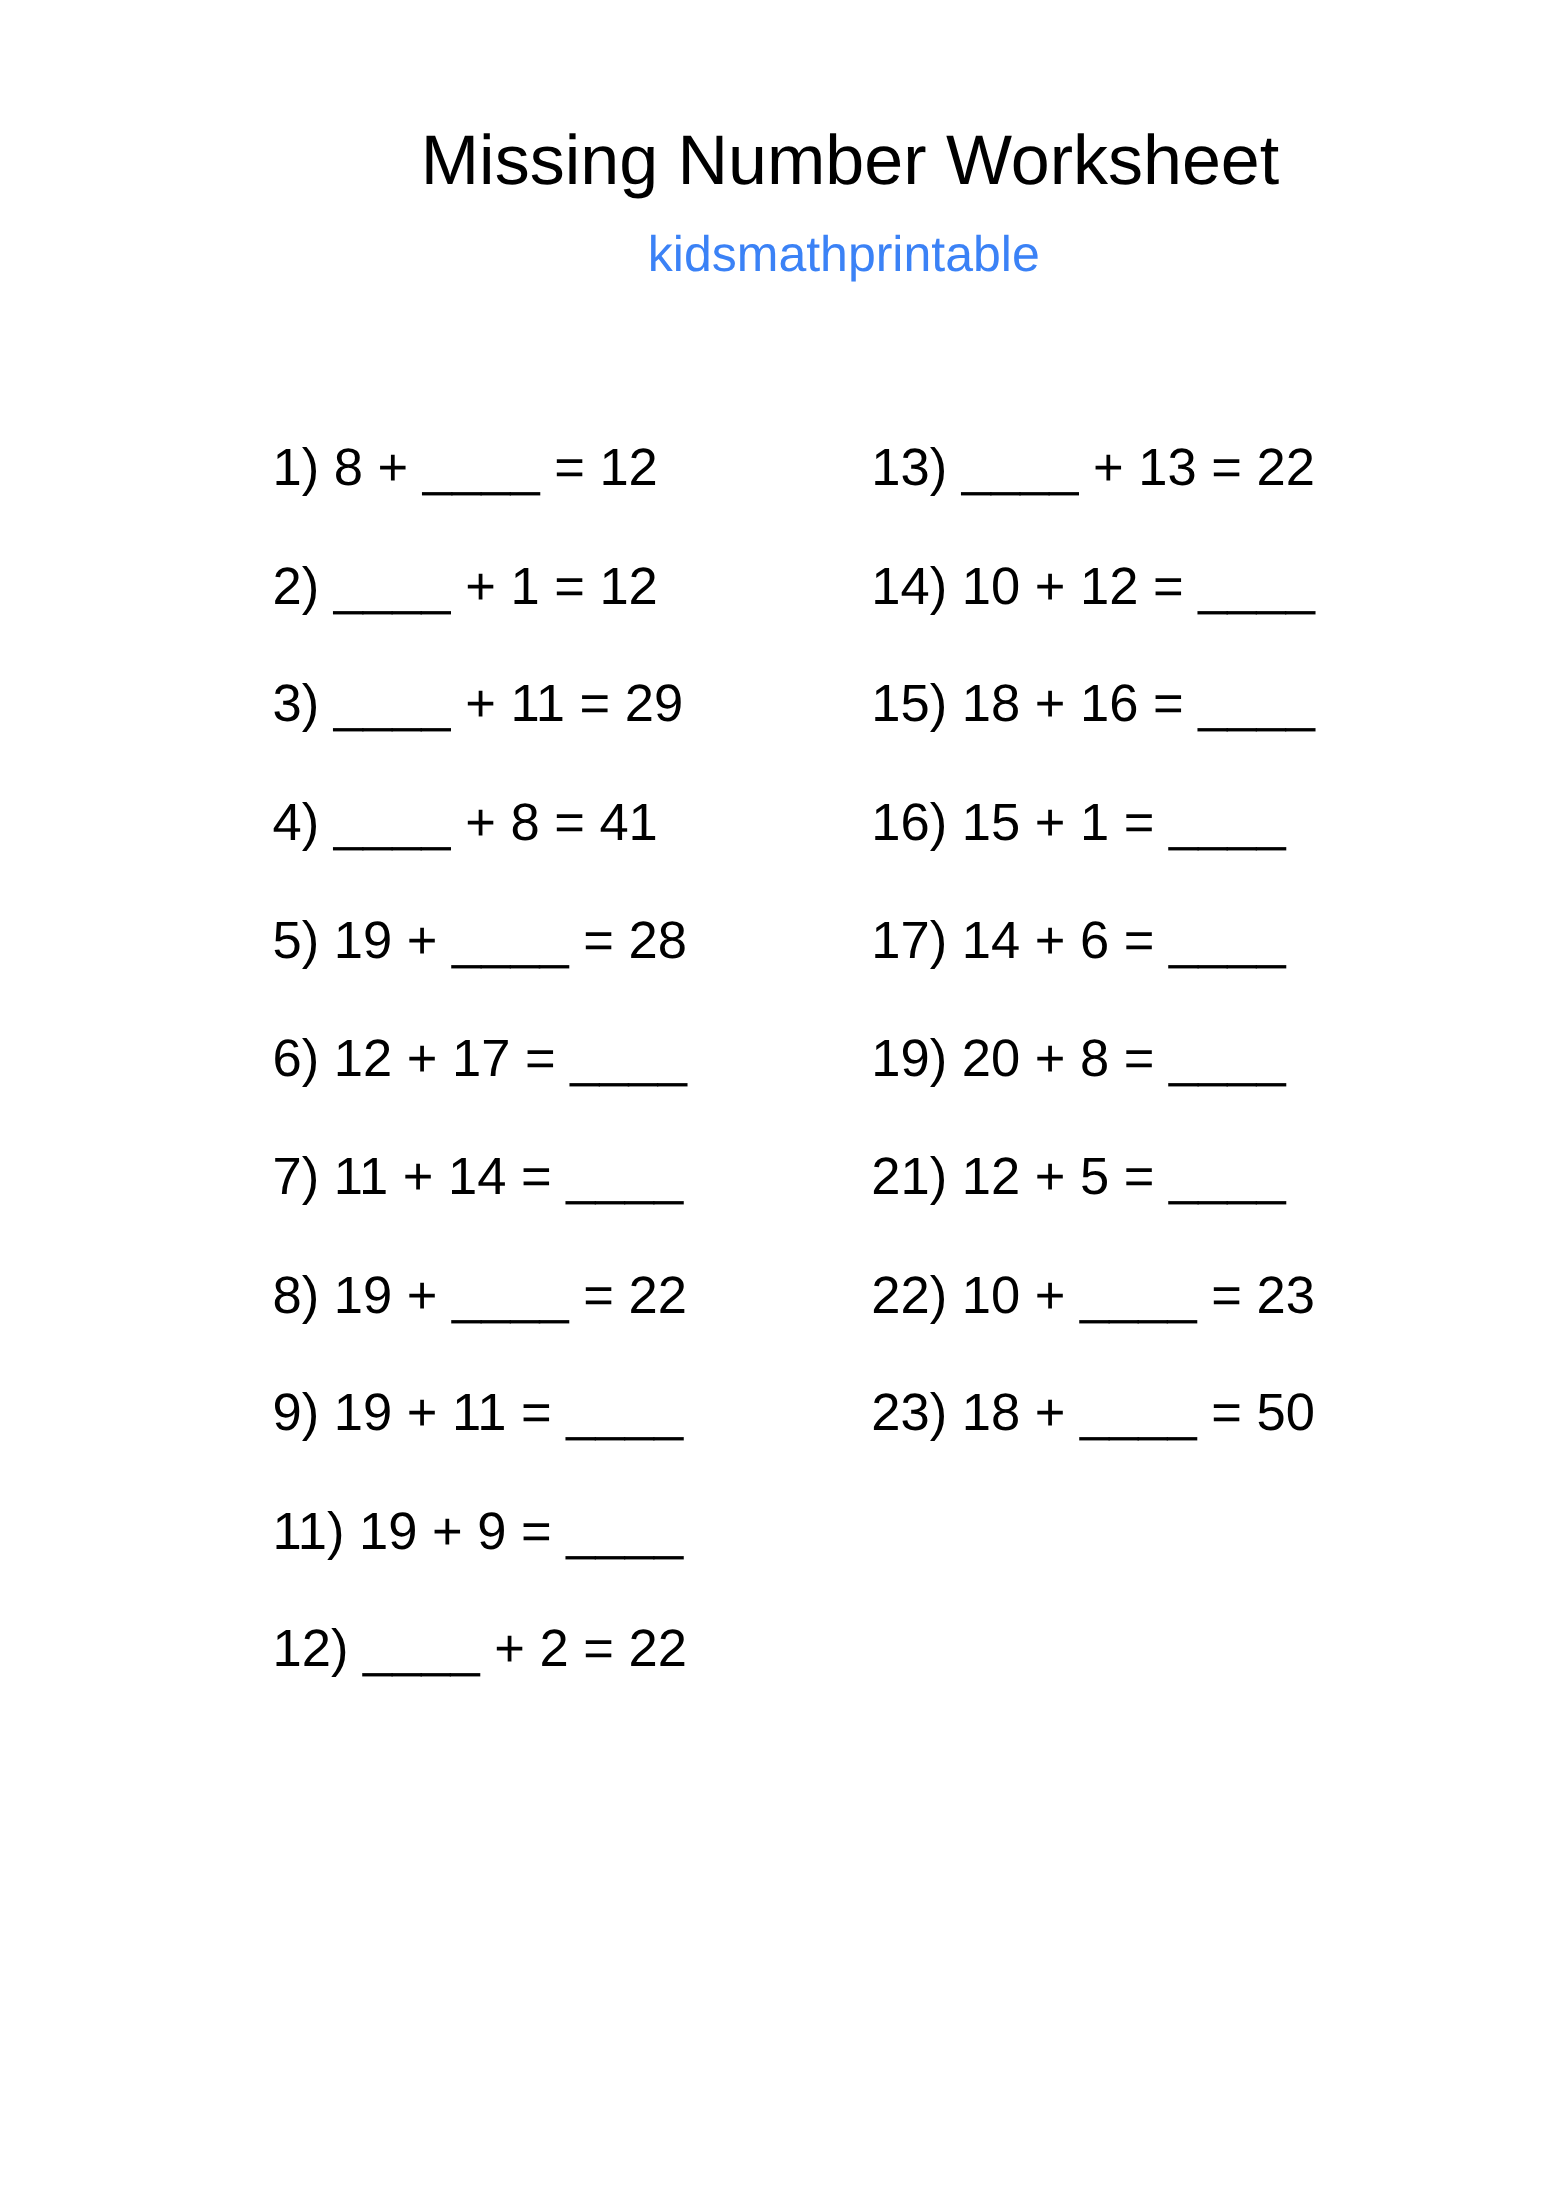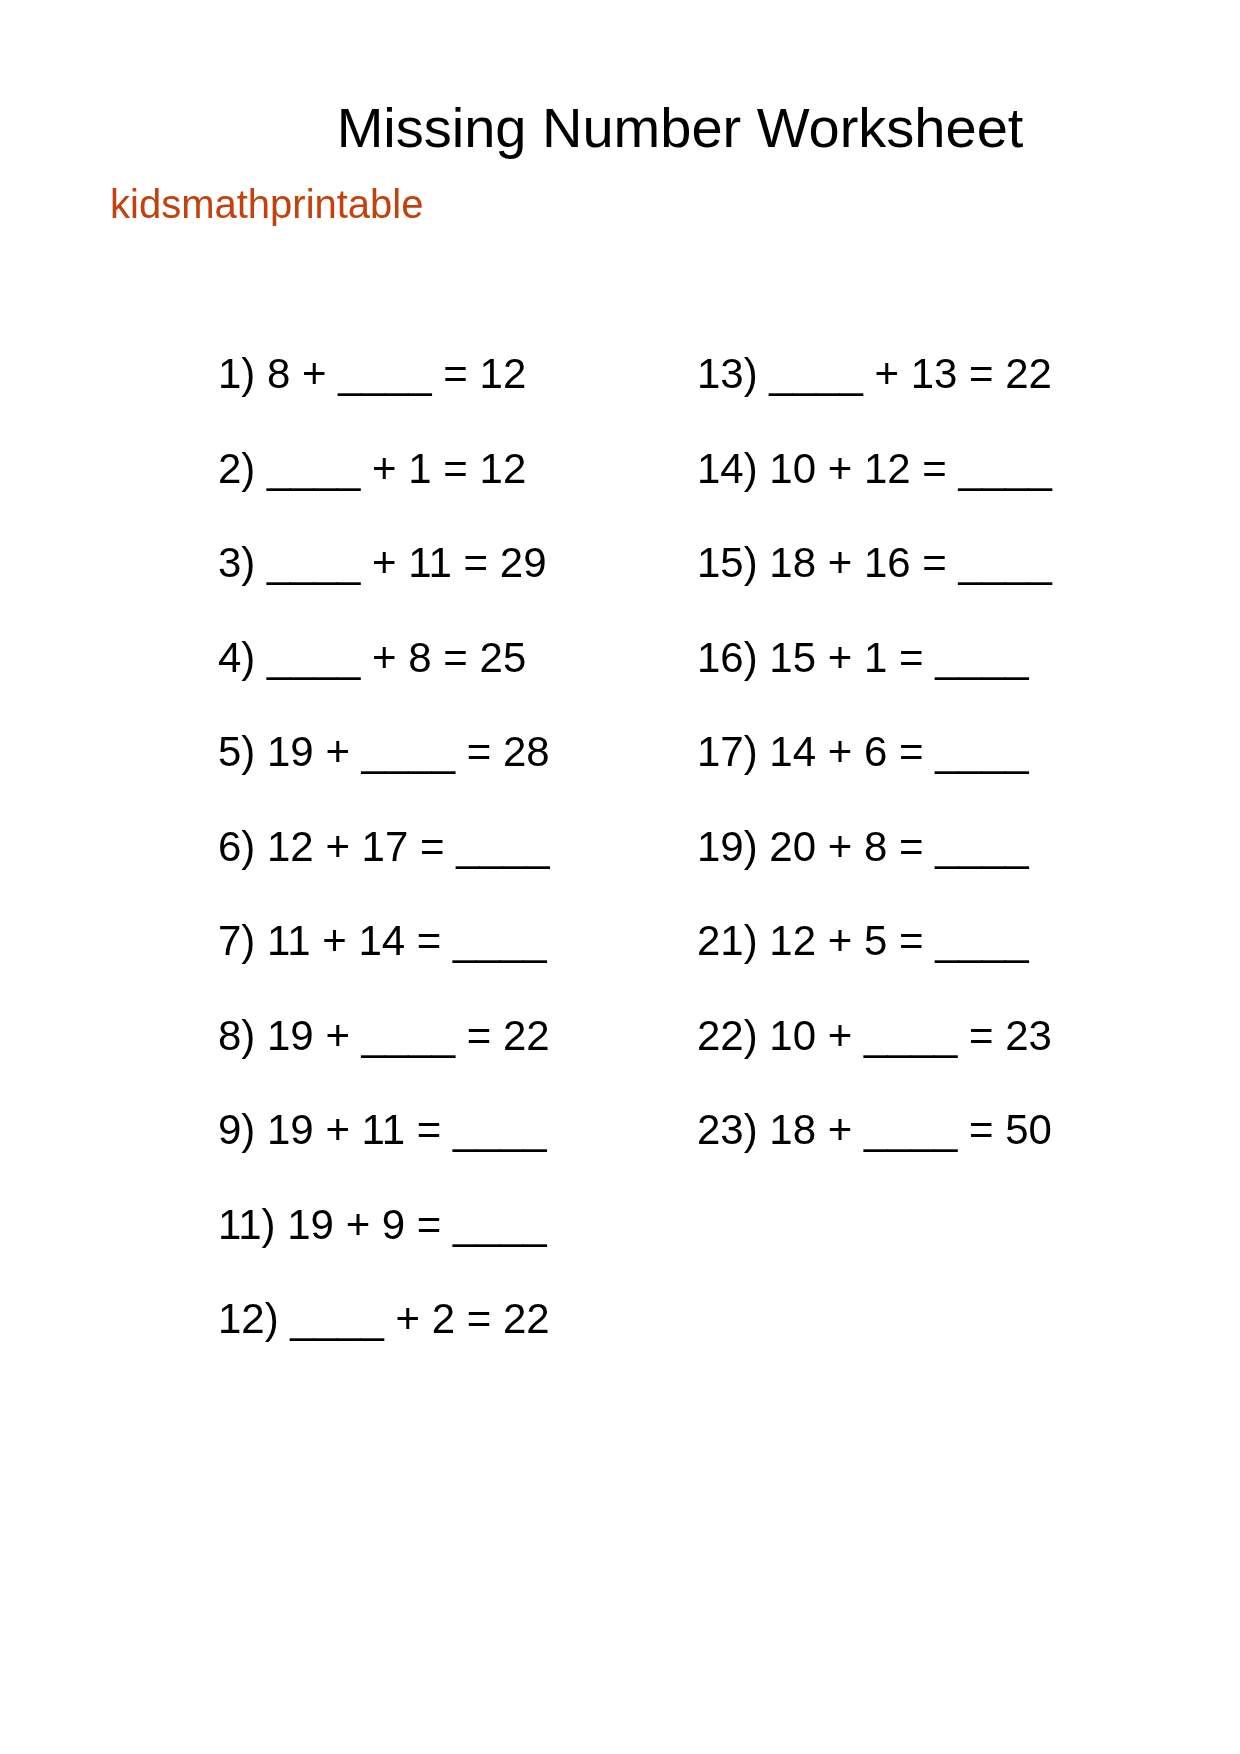--- a/index.html
+++ b/index.html
@@ -1,37 +1,37 @@
 <!DOCTYPE html>
 <html><head>
 <meta charset="utf-8">
 <style>
   html, body { margin: 0; padding: 0; background: #ffffff; }
   body { width: 1240px; height: 1754px; position: relative; overflow: hidden;
          font-family: "Liberation Sans", sans-serif; color: #000; }
   .title { position: absolute; top: 96px; left: 0; width: 1240px; text-align: center;
            font-size: 56px; line-height: 64px; padding-left: 120px; box-sizing: border-box; }
-  .subtitle { position: absolute; top: 180px; left: 0; width: 1240px; text-align: left;
-              font-size: 40px; line-height: 48px; color: #c2410c; padding-left: 110px; box-sizing: border-box; }
+  .subtitle { position: absolute; top: 180px; left: 0; width: 1240px; text-align: center;
+              font-size: 40px; line-height: 48px; color: #3b82f6; padding-left: 110px; box-sizing: border-box; }
   .col { position: absolute; top: 350px; }
   .col.left { left: 198px; margin-left: 20px; }
   .col.right { left: 697px; }
   .problem { height: 94.5px; font-size: 42px; line-height: 48px; white-space: nowrap; }
 </style>
 </head>
 <body>
 
 <div class="title">Missing Number Worksheet</div>
 <div class="subtitle">kidsmathprintable</div>
 
 <div class="col left">
   <div class="problem">1) 8 + ____ = 12</div>
   <div class="problem">2) ____ + 1 = 12</div>
   <div class="problem">3) ____ + 11 = 29</div>
-  <div class="problem">4) ____ + 8 = 25</div>
+  <div class="problem">4) ____ + 8 = 41</div>
   <div class="problem">5) 19 + ____ = 28</div>
   <div class="problem">6) 12 + 17 = ____</div>
   <div class="problem">7) 11 + 14 = ____</div>
   <div class="problem">8) 19 + ____ = 22</div>
   <div class="problem">9) 19 + 11 = ____</div>
   <div class="problem">11) 19 + 9 = ____</div>
   <div class="problem">12) ____ + 2 = 22</div>
 </div>
 
 <div class="col right">

